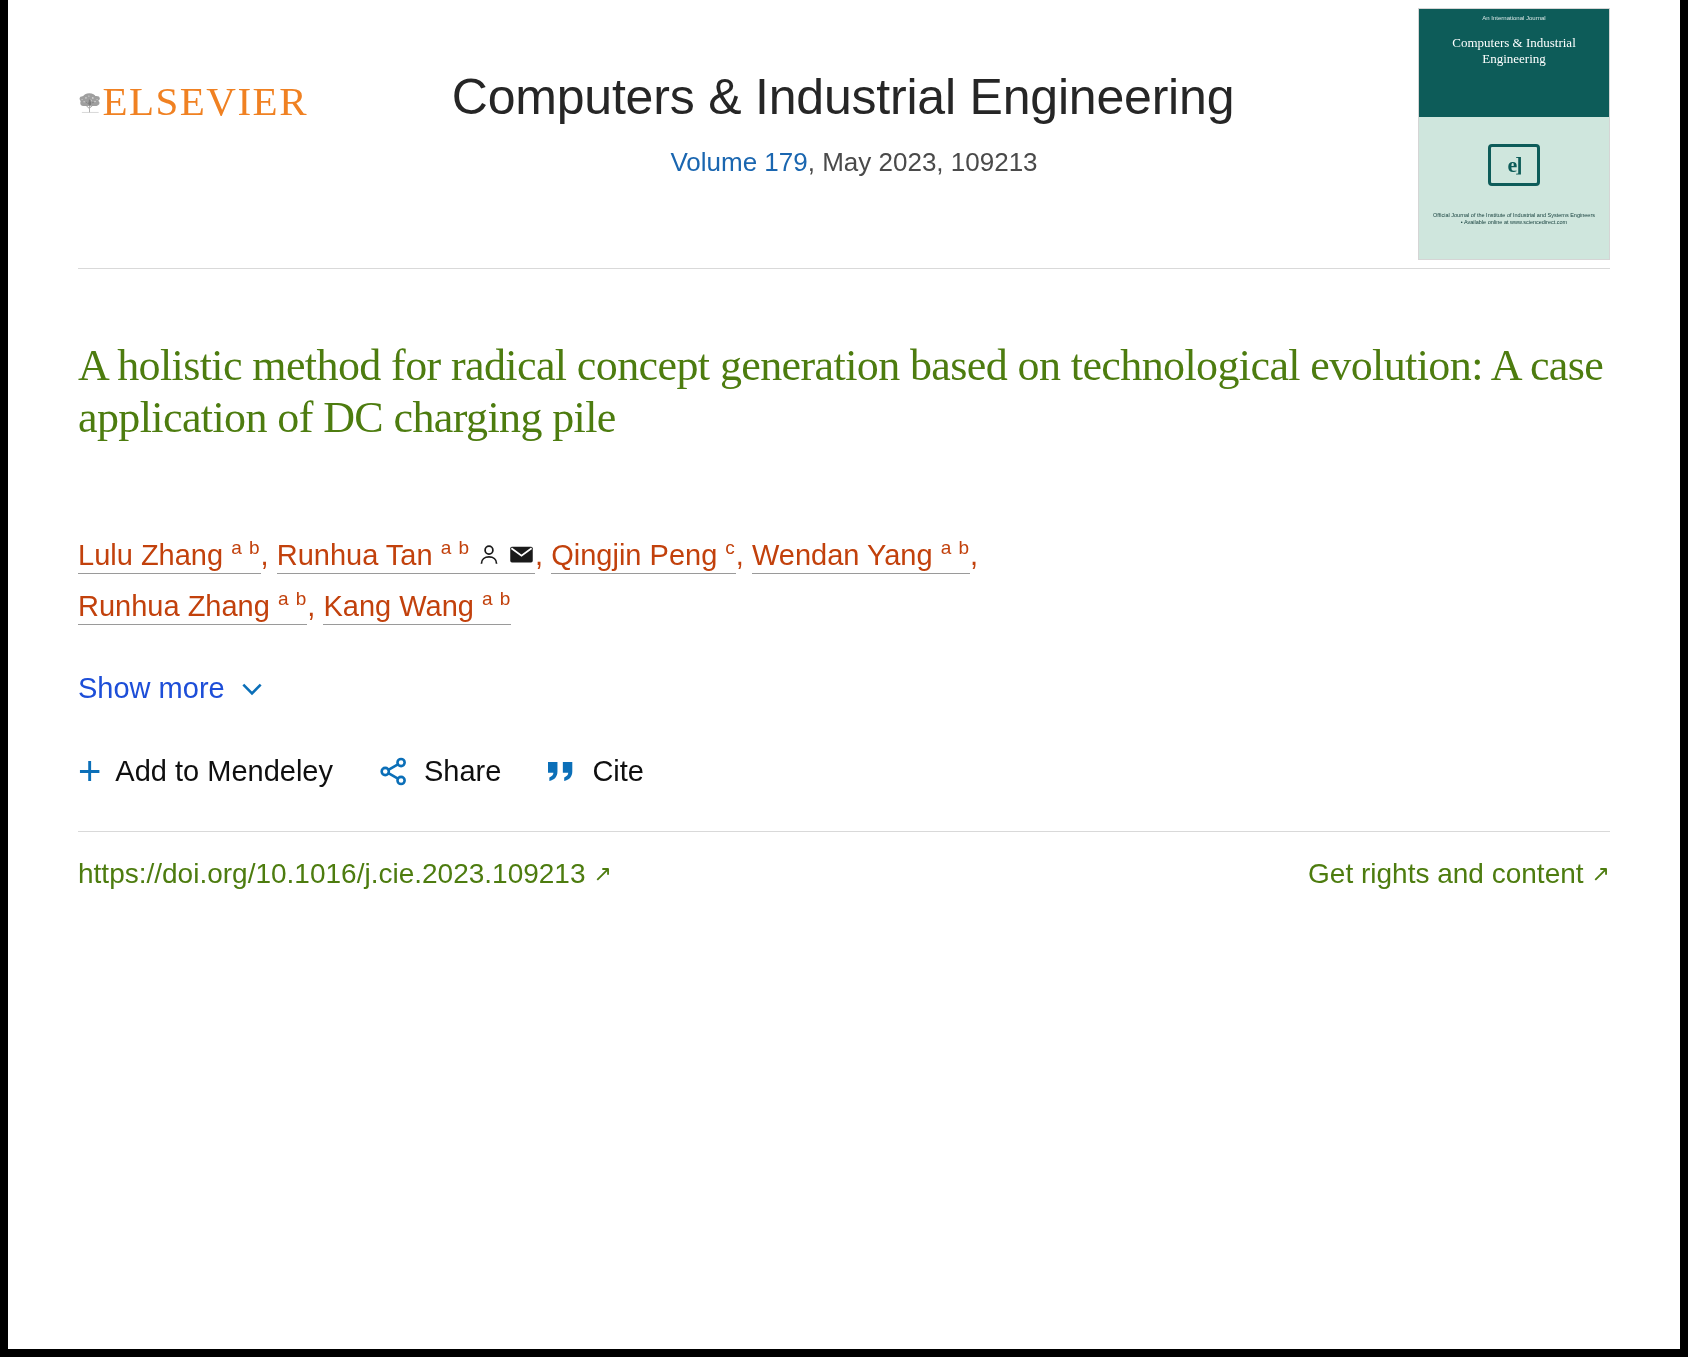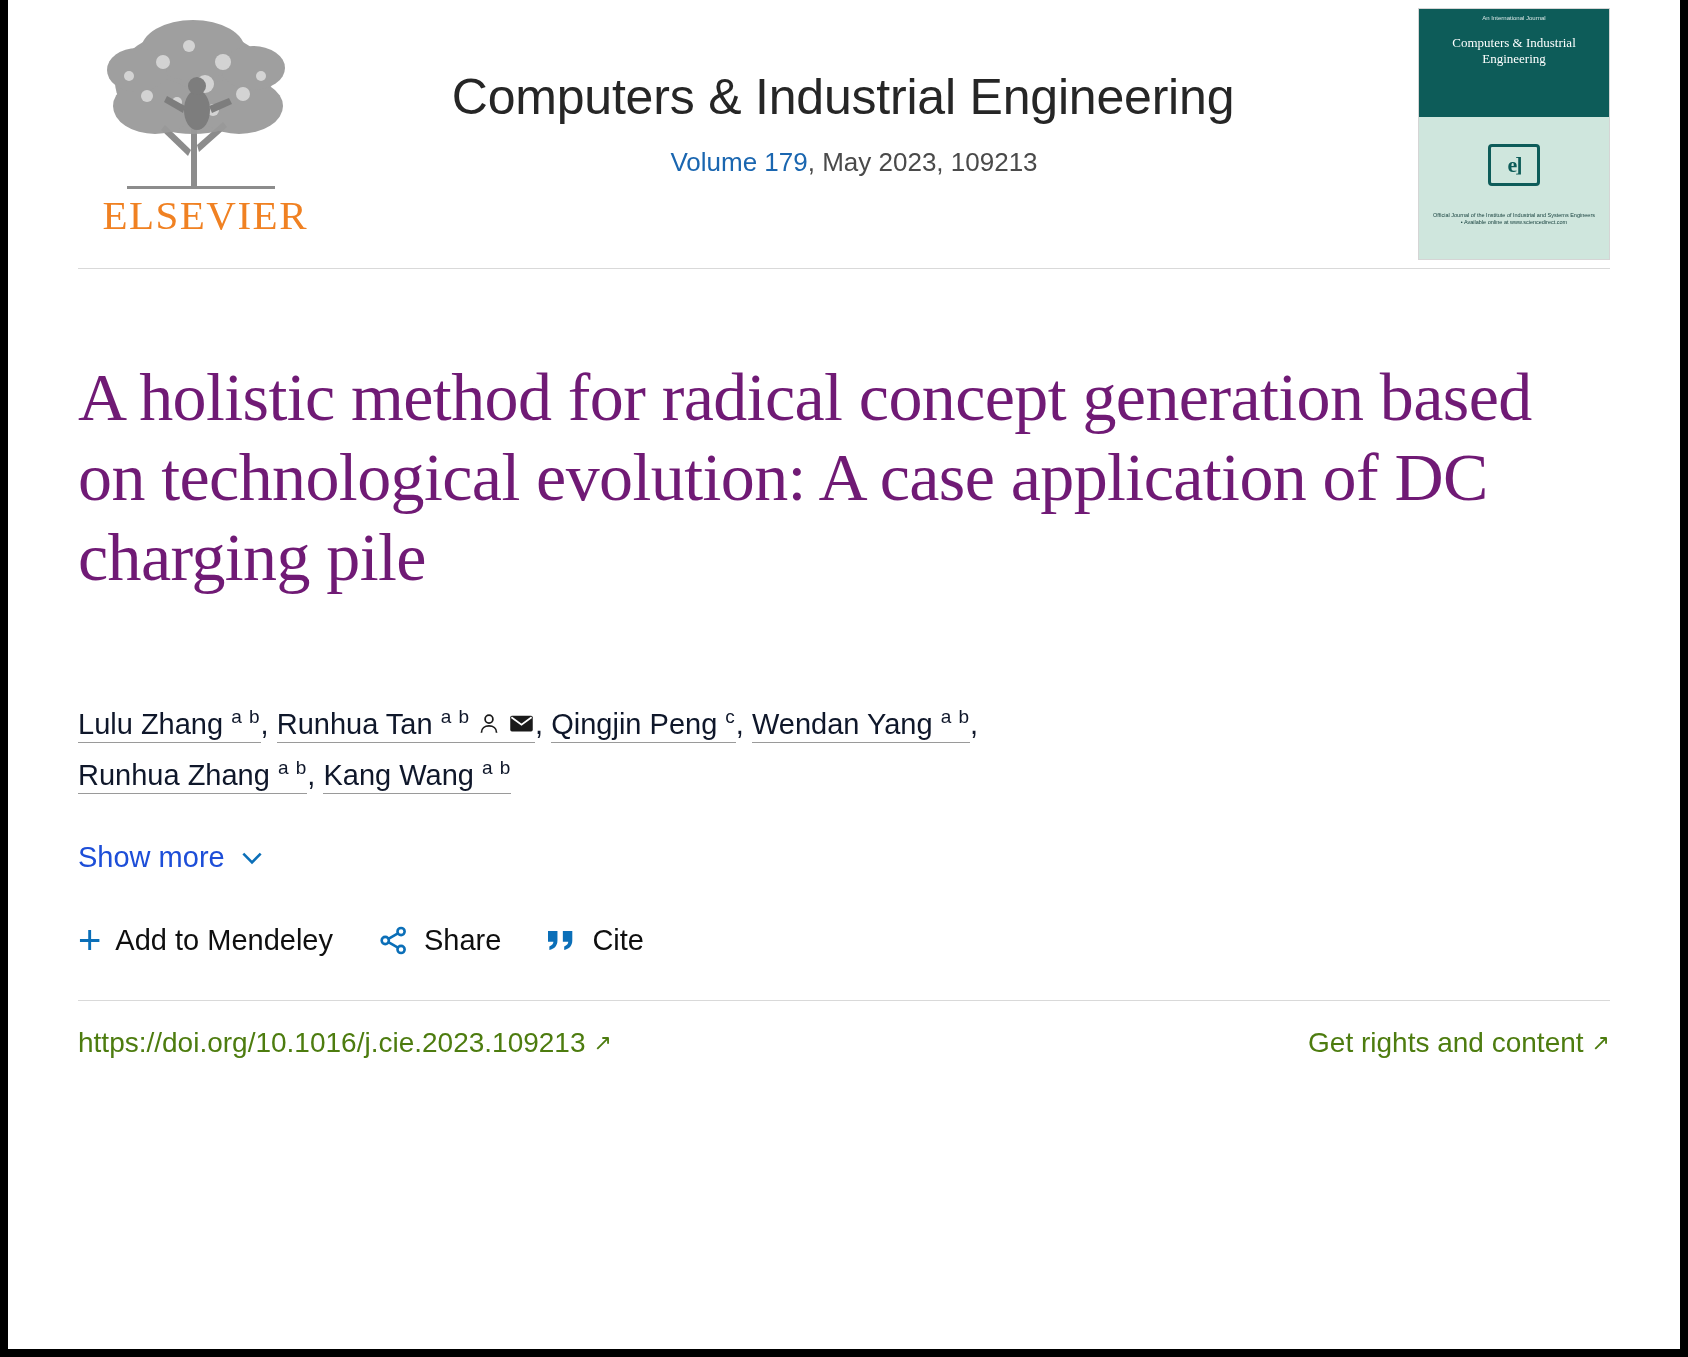--- a/index.html
+++ b/index.html
@@ -38,22 +38,22 @@
     align-items: flex-start;
     justify-content: space-between;
     padding-top: 8px;
     height: 268px;
     box-sizing: border-box;
   }
   .brand {
     width: 230px;
     flex: 0 0 230px;
     display: flex;
-    flex-direction: column;
-    align-items: flex-end;
+    flex-direction: row;
+    align-items: center;
     padding-top: 2px;
   }
   .tree {
     width: 215px;
     height: 185px;
   }
   .elsevier-word {
     font-family: "Liberation Serif", serif;
     font-size: 41px;
     letter-spacing: 1.5px;
@@ -142,34 +142,34 @@
 
   .rule {
     height: 1px;
     background: #d9d9d9;
     margin: 0;
   }
 
   
   .title {
     font-family: "Liberation Serif", serif;
-    font-size: 68px;
+    font-size: 44px;
     line-height: 1.18;
-    color: #701a75;
+    color: #4d7c0f;
     font-weight: 400;
     padding-top: 42px;
     letter-spacing: -0.6px;
   }
 
   
   .authors {
     padding-top: 58px;
     font-size: 29px;
     line-height: 1.65;
-    color: #0f172a;
+    color: #c2410c;
   }
   .author {
     border-bottom: 1px solid #9a9a9a;
     padding-bottom: 2px;
     white-space: nowrap;
   }
   .aff {
     font-size: 19px;
     vertical-align: super;
     letter-spacing: 1px;

